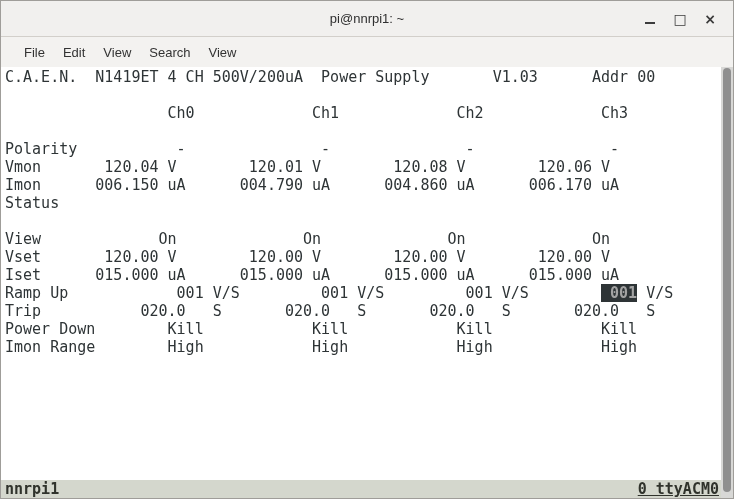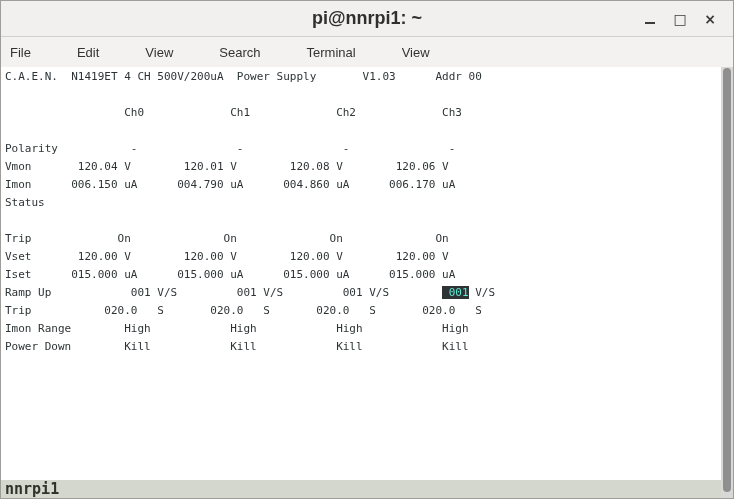--- a/index.html
+++ b/index.html
@@ -7,54 +7,54 @@
     width:734px; height:499px; box-sizing:border-box;
     border:1px solid #9f9d99; background:#ffffff;
     font-family:"Liberation Sans", sans-serif;
     position:relative; overflow:hidden;
   }
   
   .titlebar {
     height:35px; background:#f1f0ee; border-bottom:1px solid #d2cfca;
     display:flex; align-items:center; justify-content:center; position:relative;
   }
-  .title { font-size:18px; font-weight:bold; color:#2f2f2f; }
+  .title { font-size:13px; font-weight:normal; color:#2f2f2f; }
   .controls { position:absolute; right:8px; top:0; height:100%; display:flex; align-items:center; }
   .ctrl {
     width:30px; height:22px; display:flex; align-items:center; justify-content:center;
     color:#3a3a3a; font-size:14px; font-weight:bold; cursor:default;
     font-family:"DejaVu Sans", sans-serif;
   }
   .ctrl-min span { display:block; width:10px; height:2px; background:#3c3c3c; margin-top:8px; }
   
   .menubar {
     height:30px; background:#f3f2f0; border-bottom:1px solid #d8d5d0;
-    display:flex; align-items:center; padding-left:0;
-    font-size:13px; color:#333333;gap:28px;
+    display:flex; align-items:center; padding-left:14px;
+    font-size:13px; color:#333333;
   }
   .menu-item { padding:4px 9px; }
   
   .term {
     position:absolute; top:66px; left:0; right:12px; bottom:18px;
     background:#ffffff; color:#2e3436;
     font-family:"DejaVu Sans Mono","Liberation Mono",monospace;
-    font-size:11px; line-height:18px;
+    font-size:15px; line-height:18px;
     padding:1px 0 16px 4px; overflow:hidden;
   }
   .tline { height:18px; white-space:pre; }
-  .inv { background:#2e3436; color:#5eead4; }
+  .inv { background:#2e3436; color:#a3a3a3;font-weight:bold; }
   .b { font-weight:bold; }
   
   .statusbar {
     position:absolute; left:0; bottom:0; height:18px; width:722px;
     background:#d4d7cd; color:#30332c;
     font-family:"DejaVu Sans Mono","Liberation Mono",monospace;
     font-size:15px; line-height:18px; font-weight:bold;
     display:flex; justify-content:space-between;
-    padding:0 4px; box-sizing:border-box; white-space:pre;flex-direction:column;
+    padding:0 4px; box-sizing:border-box; white-space:pre;
   }
   .status-right { text-decoration:underline; }
   
   .scrollbar {
     position:absolute; top:66px; right:0; width:12px; bottom:0;
     background:#d8d8d6;
   }
   .scroll-thumb {
     position:absolute; top:1px; left:2px; width:8px; height:424px;
     background:#8f8f8f; border-radius:4px;
@@ -74,41 +74,40 @@
       <div class="ctrl">□</div>
       <div class="ctrl">×</div>
     </div>
   </div>
 
   <div class="menubar">
     <span class="menu-item">File</span>
     <span class="menu-item">Edit</span>
     <span class="menu-item">View</span>
     <span class="menu-item">Search</span>
-    <span class="menu-item">Terminal</span>
     <span class="menu-item">View</span>
   </div>
 
   <div class="term">
       <div class="tline"><span>C.A.E.N.  N1419ET 4 CH 500V/200uA  Power Supply       V1.03      Addr 00</span></div>
       <div class="tline"><span></span></div>
       <div class="tline"><span>                  Ch0             Ch1             Ch2             Ch3</span></div>
       <div class="tline"><span></span></div>
       <div class="tline"><span>Polarity           -               -               -               -</span></div>
       <div class="tline"><span>Vmon       120.04 V        120.01 V        120.08 V        120.06 V</span></div>
       <div class="tline"><span>Imon      006.150 uA      004.790 uA      004.860 uA      006.170 uA</span></div>
       <div class="tline"><span>Status</span></div>
       <div class="tline"><span></span></div>
-      <div class="tline"><span>Trip             On              On              On              On</span></div>
+      <div class="tline"><span>View             On              On              On              On</span></div>
       <div class="tline"><span>Vset       120.00 V        120.00 V        120.00 V        120.00 V</span></div>
       <div class="tline"><span>Iset      015.000 uA      015.000 uA      015.000 uA      015.000 uA</span></div>
       <div class="tline"><span>Ramp Up            001 V/S         001 V/S         001 V/S        </span><span class="inv"> 001</span><span> V/S</span></div>
       <div class="tline"><span>Trip           020.0   S       020.0   S       020.0   S       020.0   S</span></div>
+      <div class="tline"><span>Power Down        Kill            Kill            Kill            Kill</span></div>
       <div class="tline"><span>Imon Range        High            High            High            High</span></div>
-      <div class="tline"><span>Power Down        Kill            Kill            Kill            Kill</span></div>
       <div class="tline"><span></span></div>
       <div class="tline"><span></span></div>
       <div class="tline"><span></span></div>
       <div class="tline"><span></span></div>
     </div>
 
   <div class="statusbar">
     <span class="status-left">nnrpi1</span>
     <span class="status-right">0 ttyACM0</span>
   </div>

